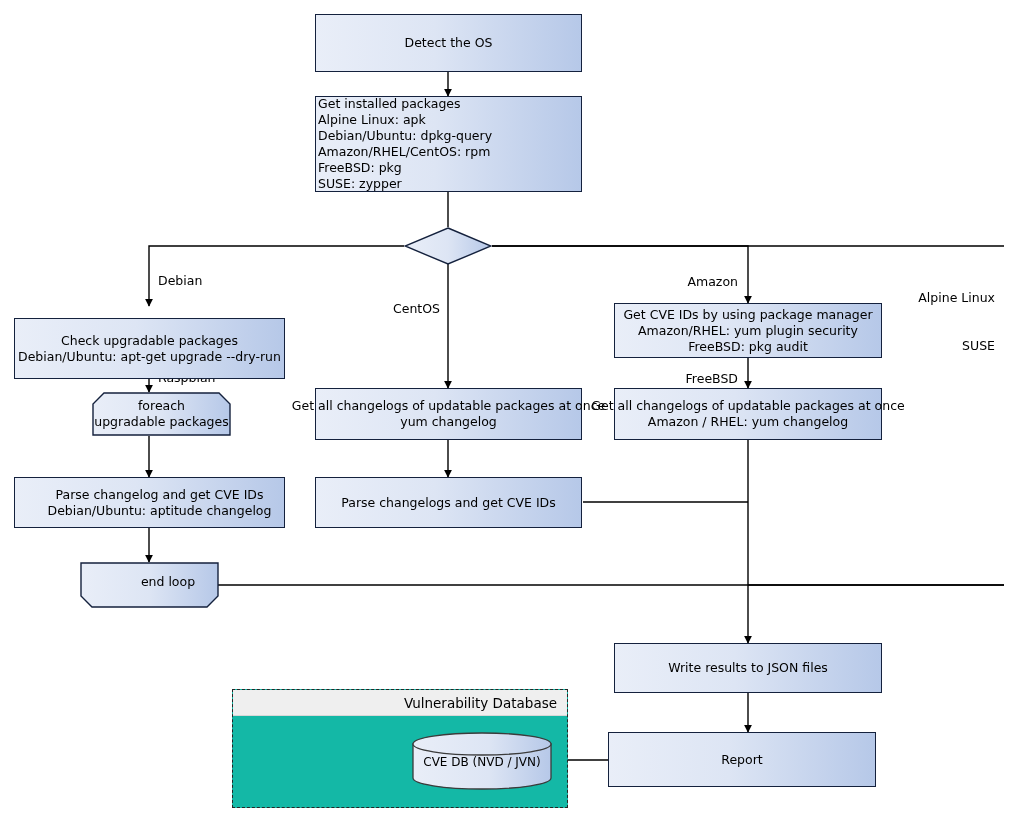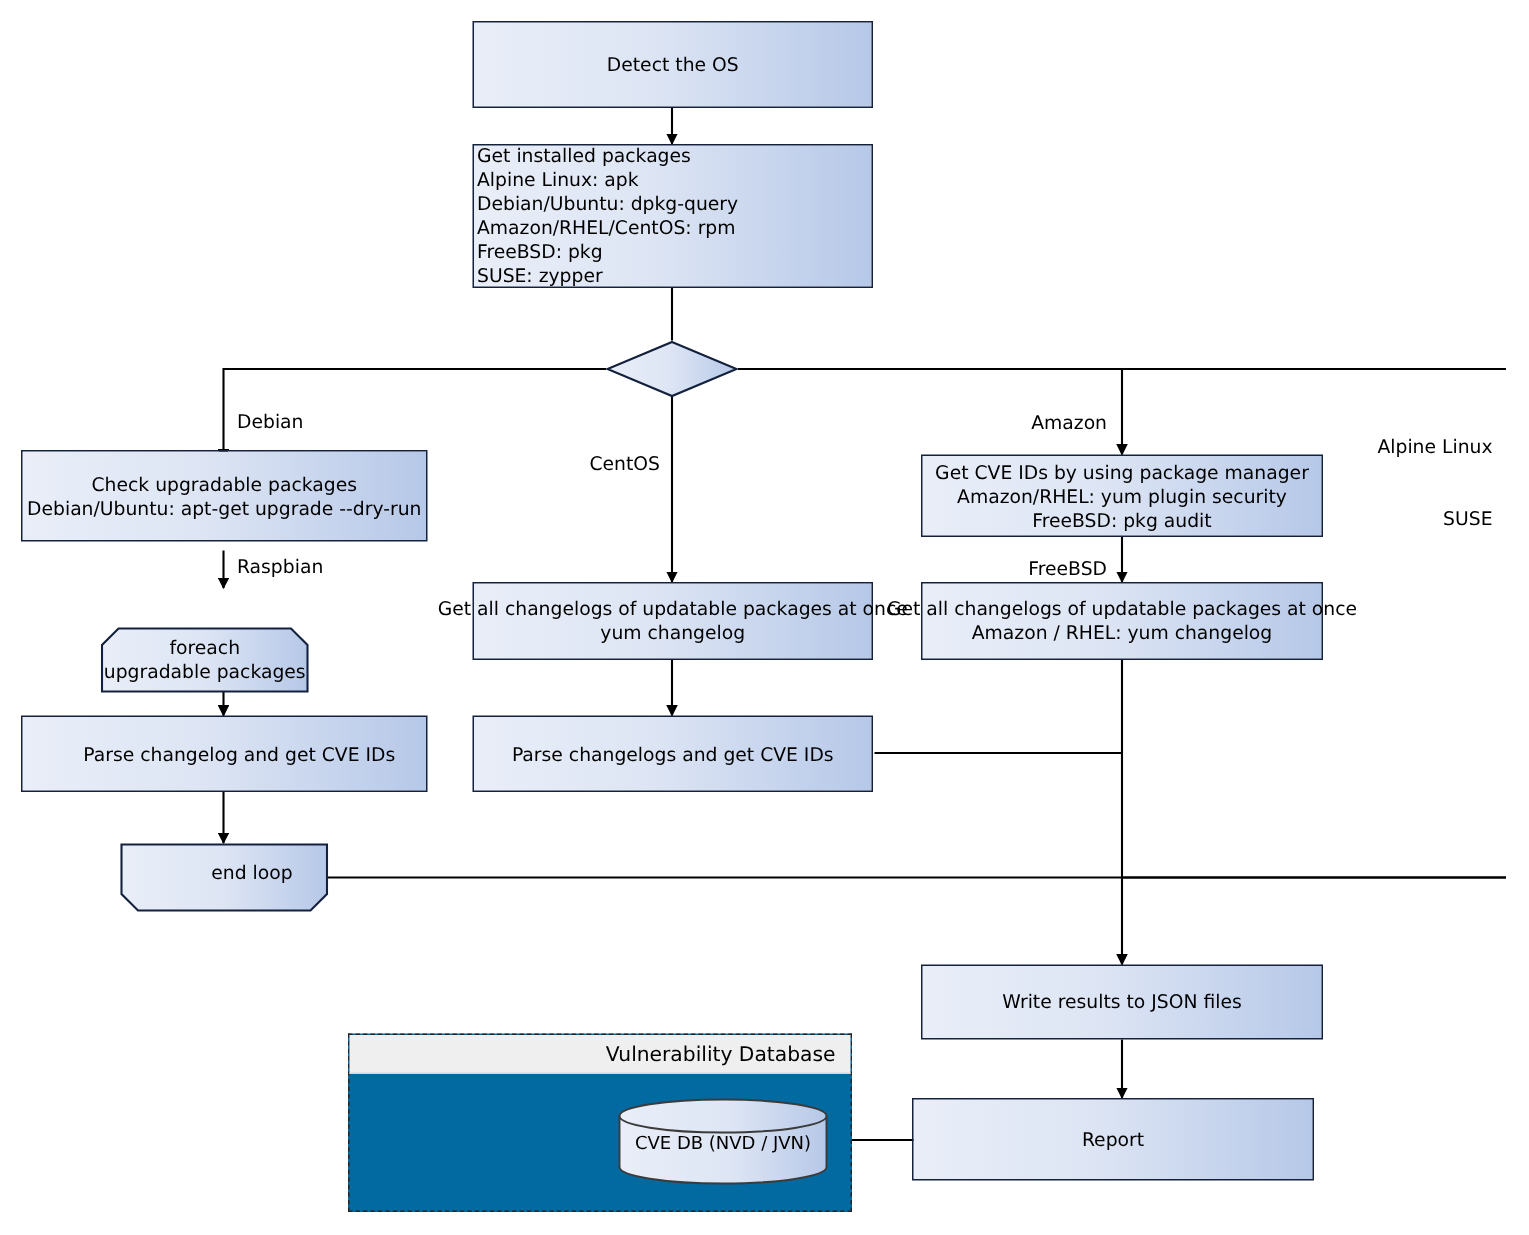--- a/index.html
+++ b/index.html
@@ -74,21 +74,21 @@
     line-height: 1.3;
     white-space: pre;
   }
   .br-right { text-align: right; }
   .br-left  { text-align: left; }
 
   .group-panel {
     position: absolute;
     box-sizing: border-box;
     border: 1.6px dashed #262626;
-    background: #0369a1;
+    background: #14b8a6;
   }
   .group-title {
     position: absolute;
     left: 0;
     top: 0;
     width: 100%;
     height: 26px;
     box-sizing: border-box;
     border-bottom: 1px solid #d8d8d8;
     background: #efefef;
@@ -198,47 +198,48 @@
     <div>Amazon</div>
     <div>RHEL</div>
     <div>FreeBSD</div>
   </div>
 
   <div class="branch-label br-right" style="left:880px; top:257px; width:115px;">
     <div>Alpine Linux</div>
     <div>SUSE</div>
   </div>
 
-  <div class="node proc align-center" style="left:14px; top:300px; width:271px; height:61px;">
+  <div class="node proc align-center" style="left:14px; top:318px; width:271px; height:61px;">
     <span class="txt">
       <span>Check upgradable packages</span><br>
       <span>Debian/Ubuntu: apt-get upgrade --dry-run</span>
     </span>
   </div>
 
-  <div class="node loop-start" style="left:67px; top:392px; width:139px; height:44px;margin-top:26px;">
+  <div class="node loop-start" style="left:92px; top:392px; width:139px; height:44px;">
     <svg class="loop-shape" width="139" height="44" viewBox="0 0 139 44" preserveAspectRatio="none">
       <defs>
         <linearGradient id="gradLoopA" x1="0" y1="0" x2="1" y2="0">
           <stop offset="0%" stop-color="#e9eef8"></stop>
           <stop offset="50%" stop-color="#dde5f4"></stop>
           <stop offset="100%" stop-color="#b6c8e8"></stop>
         </linearGradient>
       </defs>
       <polygon points="12,1 127,1 138,12 138,43 1,43 1,12" fill="url(#gradLoopA)" stroke="#14213d" stroke-width="1.4"></polygon>
     </svg>
     <span class="loop-label">
       <span>foreach</span><br>
       <span>upgradable  packages</span>
     </span>
   </div>
 
   <div class="node proc align-center" style="left:14px; top:477px; width:271px; height:51px;padding-left:20px;">
     <span class="txt">
       <span>Parse changelog and get  CVE IDs</span><br>
+      <span>Debian/Ubuntu: aptitude changelog</span>
     </span>
   </div>
 
   <div class="node loop-end" style="left:80px; top:562px; width:139px; height:46px;padding-left:37px;">
     <svg class="loop-shape" width="139" height="46" viewBox="0 0 139 46" preserveAspectRatio="none">
       <defs>
         <linearGradient id="gradLoopB" x1="0" y1="0" x2="1" y2="0">
           <stop offset="0%" stop-color="#e9eef8"></stop>
           <stop offset="50%" stop-color="#dde5f4"></stop>
           <stop offset="100%" stop-color="#b6c8e8"></stop>

